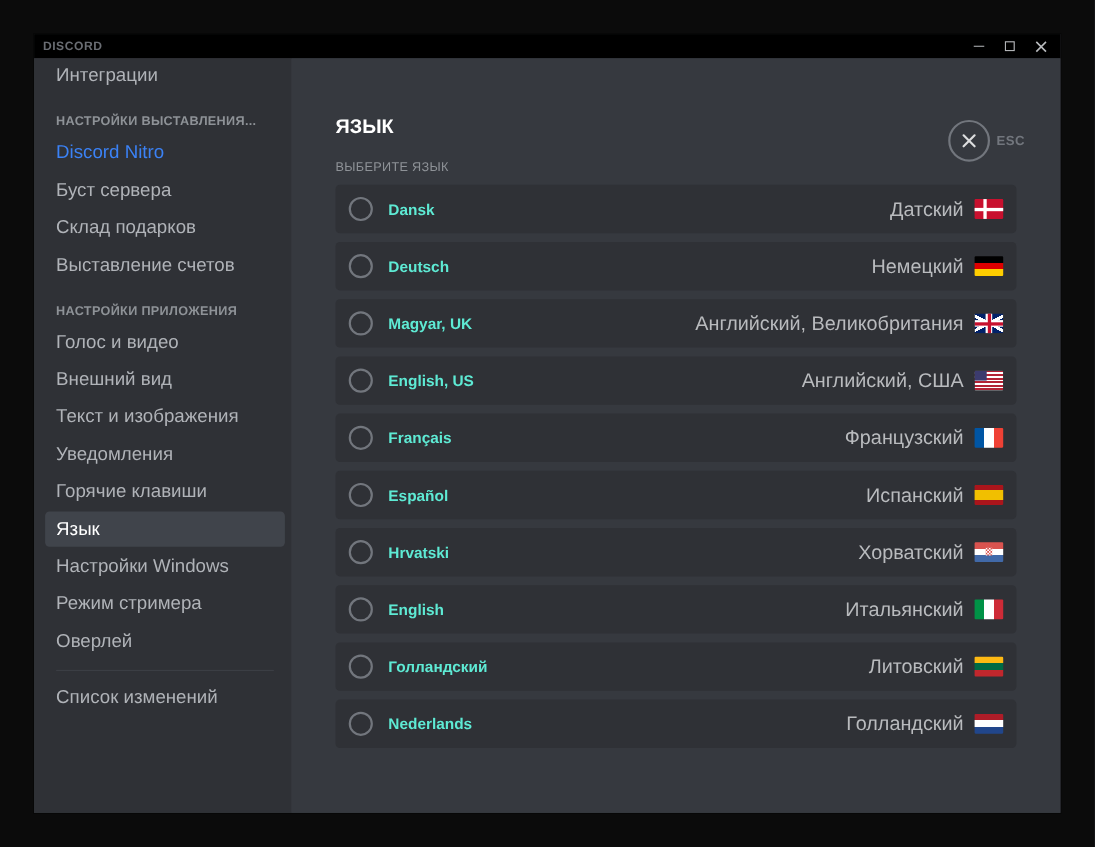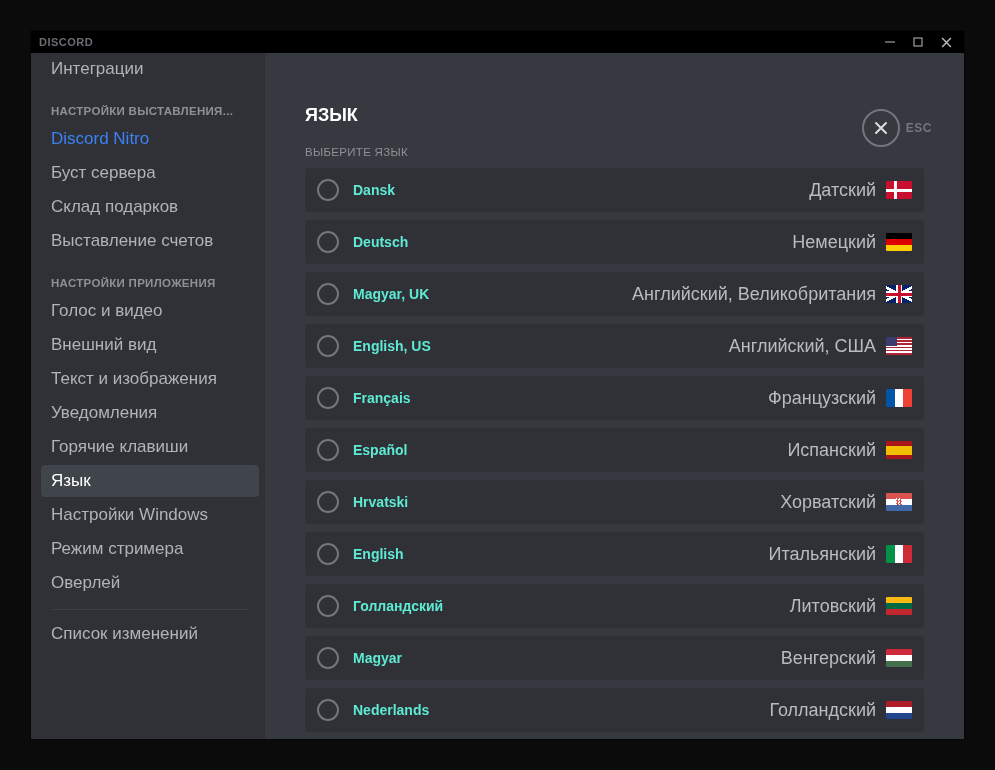--- a/index.html
+++ b/index.html
@@ -331,27 +331,20 @@
             </div>
             <div class="lang-row">
               <span class="radio"></span>
               <span class="lang-native">Голландский</span>
               <span class="row-spacer"></span>
               <span class="lang-local">Литовский</span>
               <span class="flag flag-lt"></span>
             </div>
             <div class="lang-row">
               <span class="radio"></span>
-              <span class="lang-native">Magyar</span>
-              <span class="row-spacer"></span>
-              <span class="lang-local">Венгерский</span>
-              <span class="flag flag-hu"></span>
-            </div>
-            <div class="lang-row">
-              <span class="radio"></span>
               <span class="lang-native">Nederlands</span>
               <span class="row-spacer"></span>
               <span class="lang-local">Голландский</span>
               <span class="flag flag-nl"></span>
             </div>
           </div>
       </div>
 
       <div class="esc-area">
         <div class="esc-circle">

